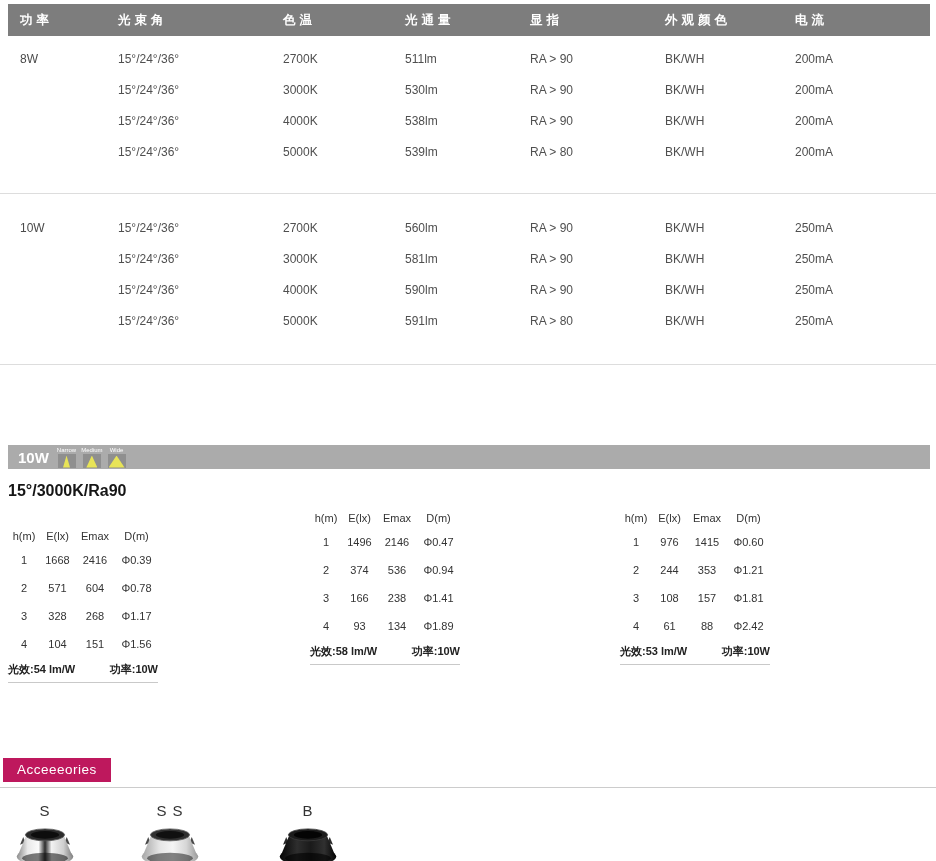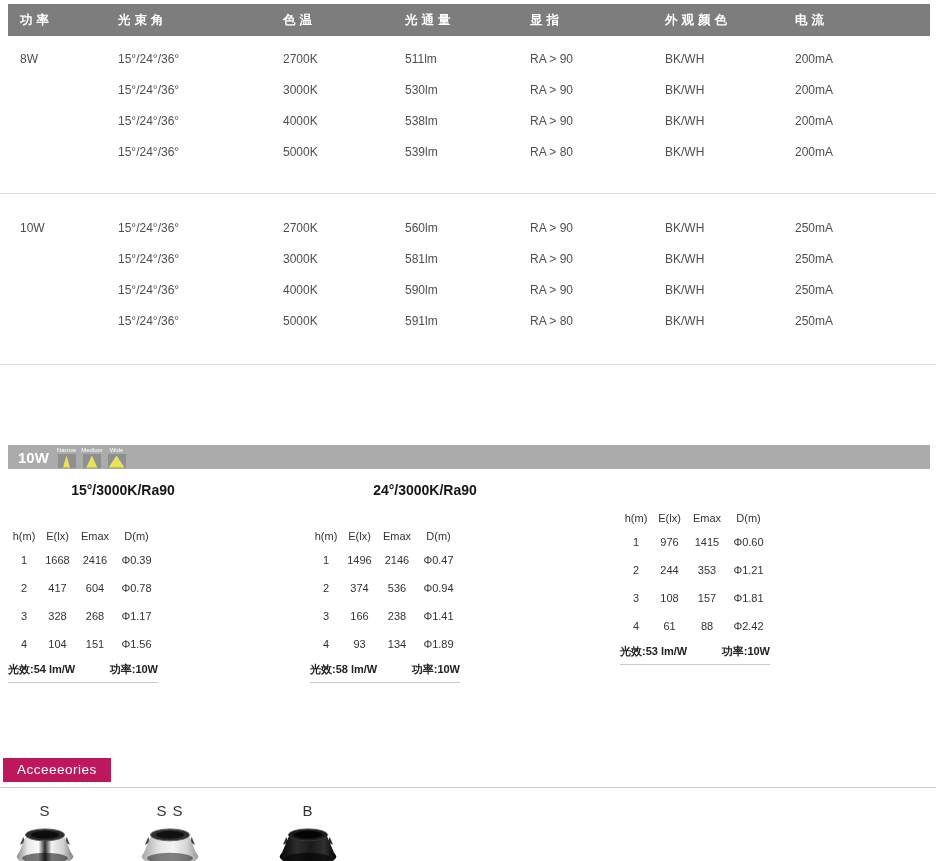--- a/index.html
+++ b/index.html
@@ -37,21 +37,21 @@
   .beam-square{width:18px;height:14px;background:#8f8f8f;display:flex;align-items:flex-end;justify-content:center;}
   .beam-tri{height:12px;background:#e8e457;clip-path:polygon(50% 0,0 100%,100% 100%);}
   .tri-narrow{width:7px;}
   .tri-medium{width:11px;}
   .tri-wide{width:16px;}
   .photo-tables{display:flex;margin-top:13px;}
   .ptable{width:230px;}
   .pt1{margin-left:8px;}
   .pt2{margin-left:72px;}
   .pt3{margin-left:80px;}
-  .ptitle{text-align:center;font-size:14px;font-weight:bold;color:#151515;height:18px;}
+  .ptitle{font-size:16px;font-weight:bold;color:#151515;height:18px;}
   .pgrid{display:grid;grid-template-columns:32px 35px 40px 43px;margin-top:28px;text-align:center;}
   .pgrid .ph{font-size:11px;color:#333;height:16px;line-height:16px;}
   .pgrid .pc{font-size:11px;color:#333;height:24px;line-height:24px;padding-top:4px;}
   .pfooter{
     width:150px;display:flex;justify-content:space-between;
     font-size:11px;color:#222;font-weight:bold;
     margin-top:6px;padding-bottom:5px;border-bottom:1px solid #c9c9c9;gap:28px;
   }
   
   .acc-title-box{
@@ -192,40 +192,39 @@
     <div class="pgrid">
       <div class="ph">h(m)</div>
       <div class="ph">E(lx)</div>
       <div class="ph">Emax</div>
       <div class="ph">D(m)</div>
       <div class="pc">1</div>
       <div class="pc">1668</div>
       <div class="pc">2416</div>
       <div class="pc">Φ0.39</div>
       <div class="pc">2</div>
-      <div class="pc">417</div>
+      <div class="pc">571</div>
       <div class="pc">604</div>
       <div class="pc">Φ0.78</div>
       <div class="pc">3</div>
       <div class="pc">328</div>
       <div class="pc">268</div>
       <div class="pc">Φ1.17</div>
       <div class="pc">4</div>
       <div class="pc">104</div>
       <div class="pc">151</div>
       <div class="pc">Φ1.56</div>
     </div>
     <div class="pfooter">
       <span>光效:54 lm/W</span>
       <span>功率:10W</span>
     </div>
   </div>
 
   <div class="ptable pt2">
-    <div class="ptitle">24°/3000K/Ra90</div>
     <div class="pgrid">
       <div class="ph">h(m)</div>
       <div class="ph">E(lx)</div>
       <div class="ph">Emax</div>
       <div class="ph">D(m)</div>
       <div class="pc">1</div>
       <div class="pc">1496</div>
       <div class="pc">2146</div>
       <div class="pc">Φ0.47</div>
       <div class="pc">2</div>

